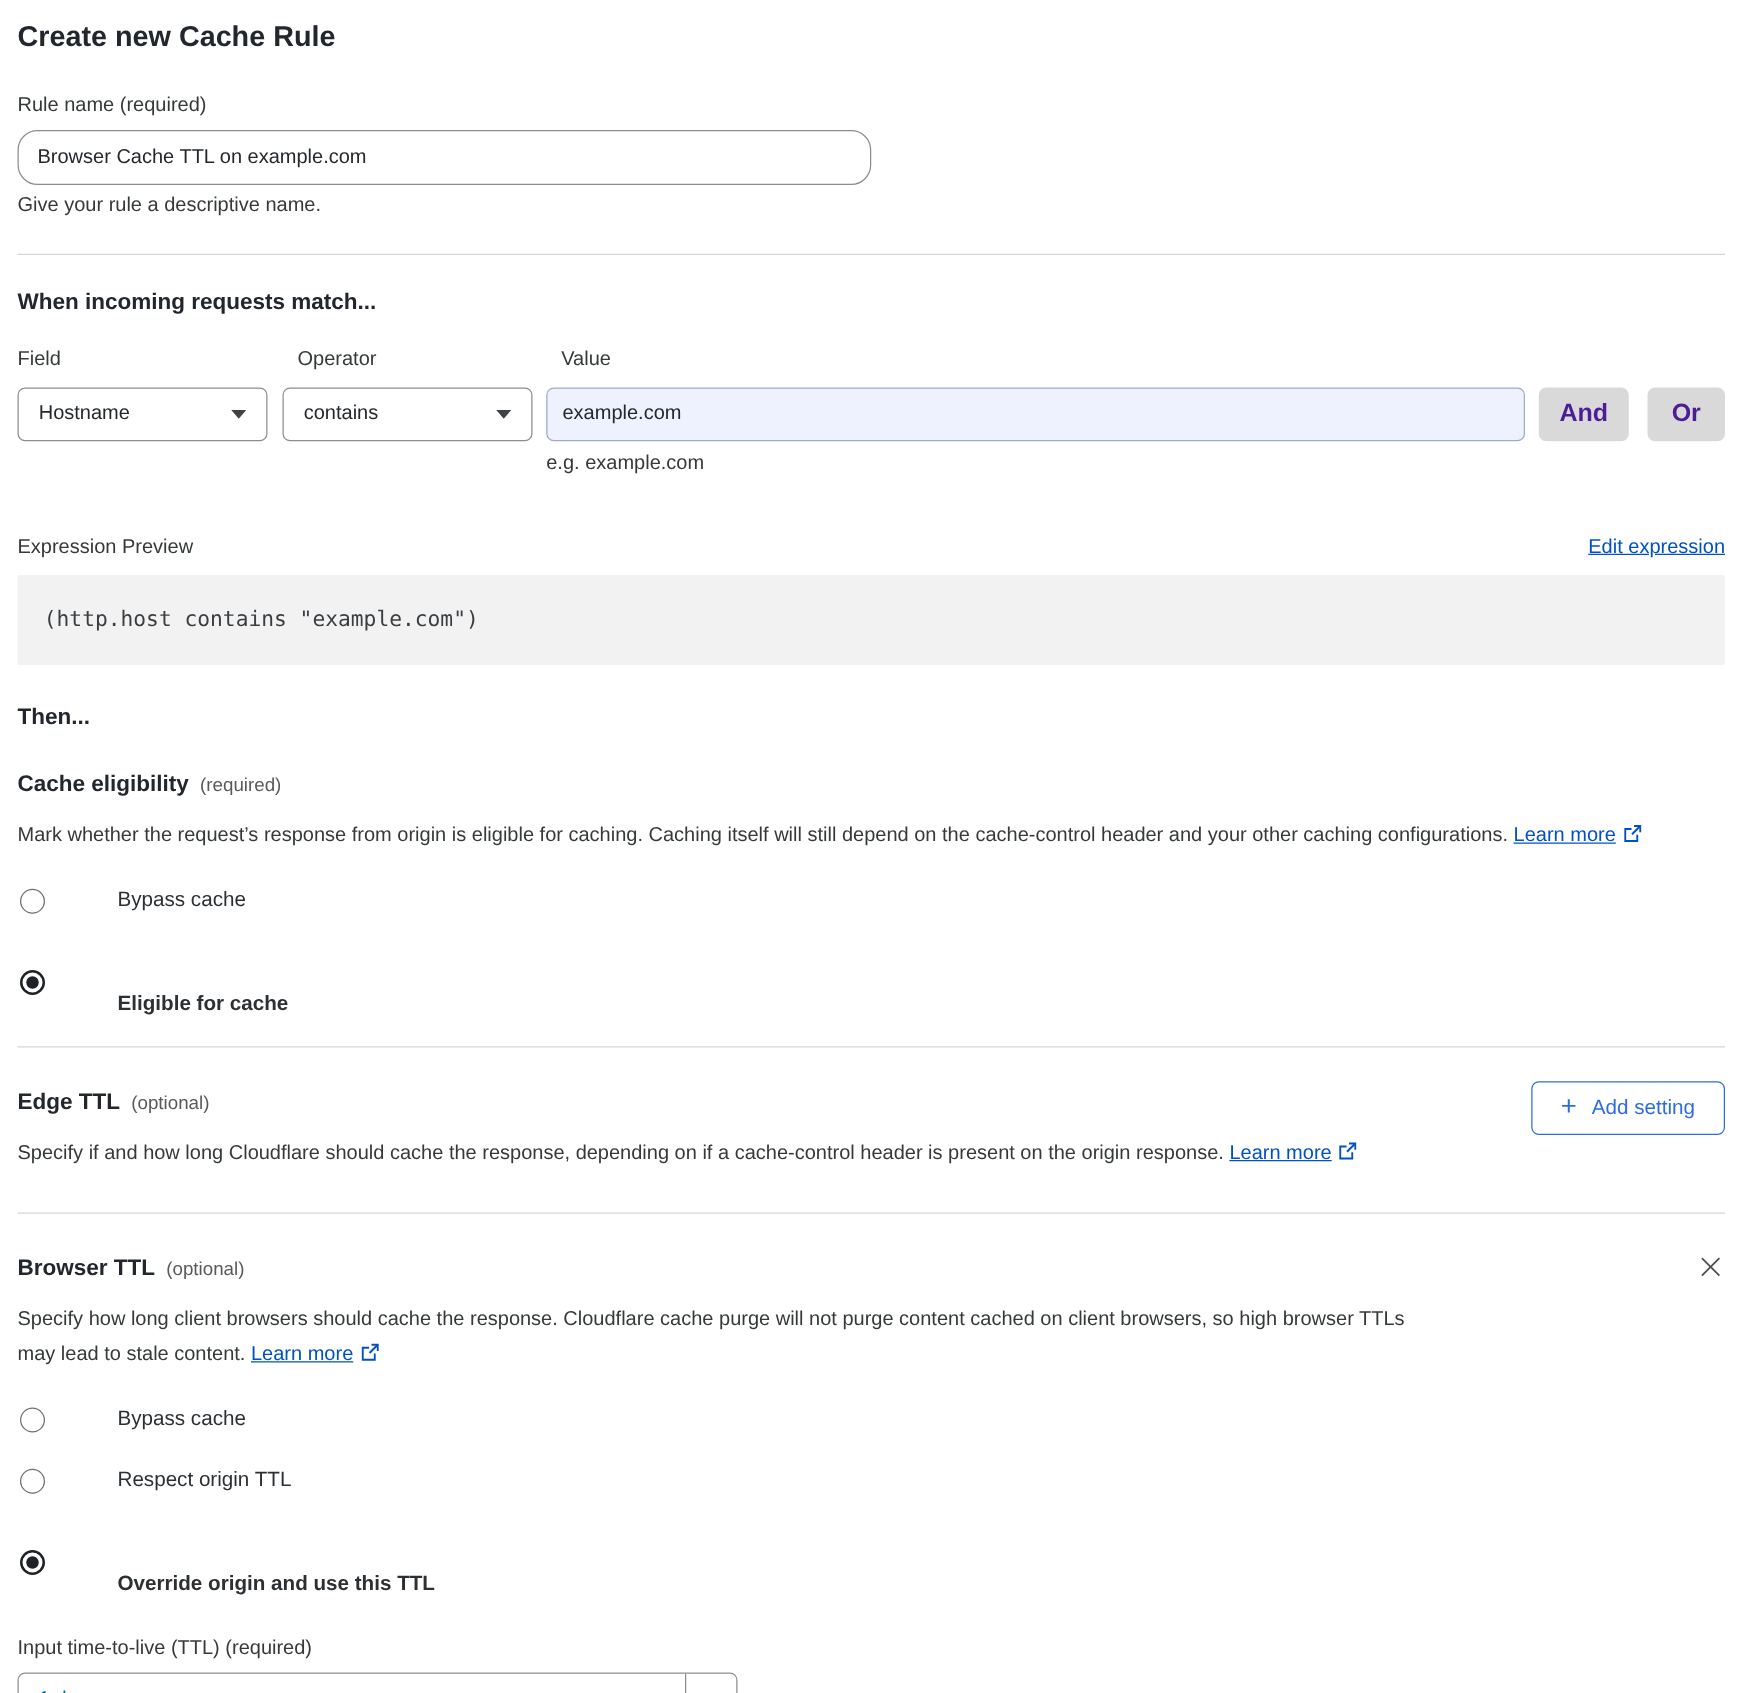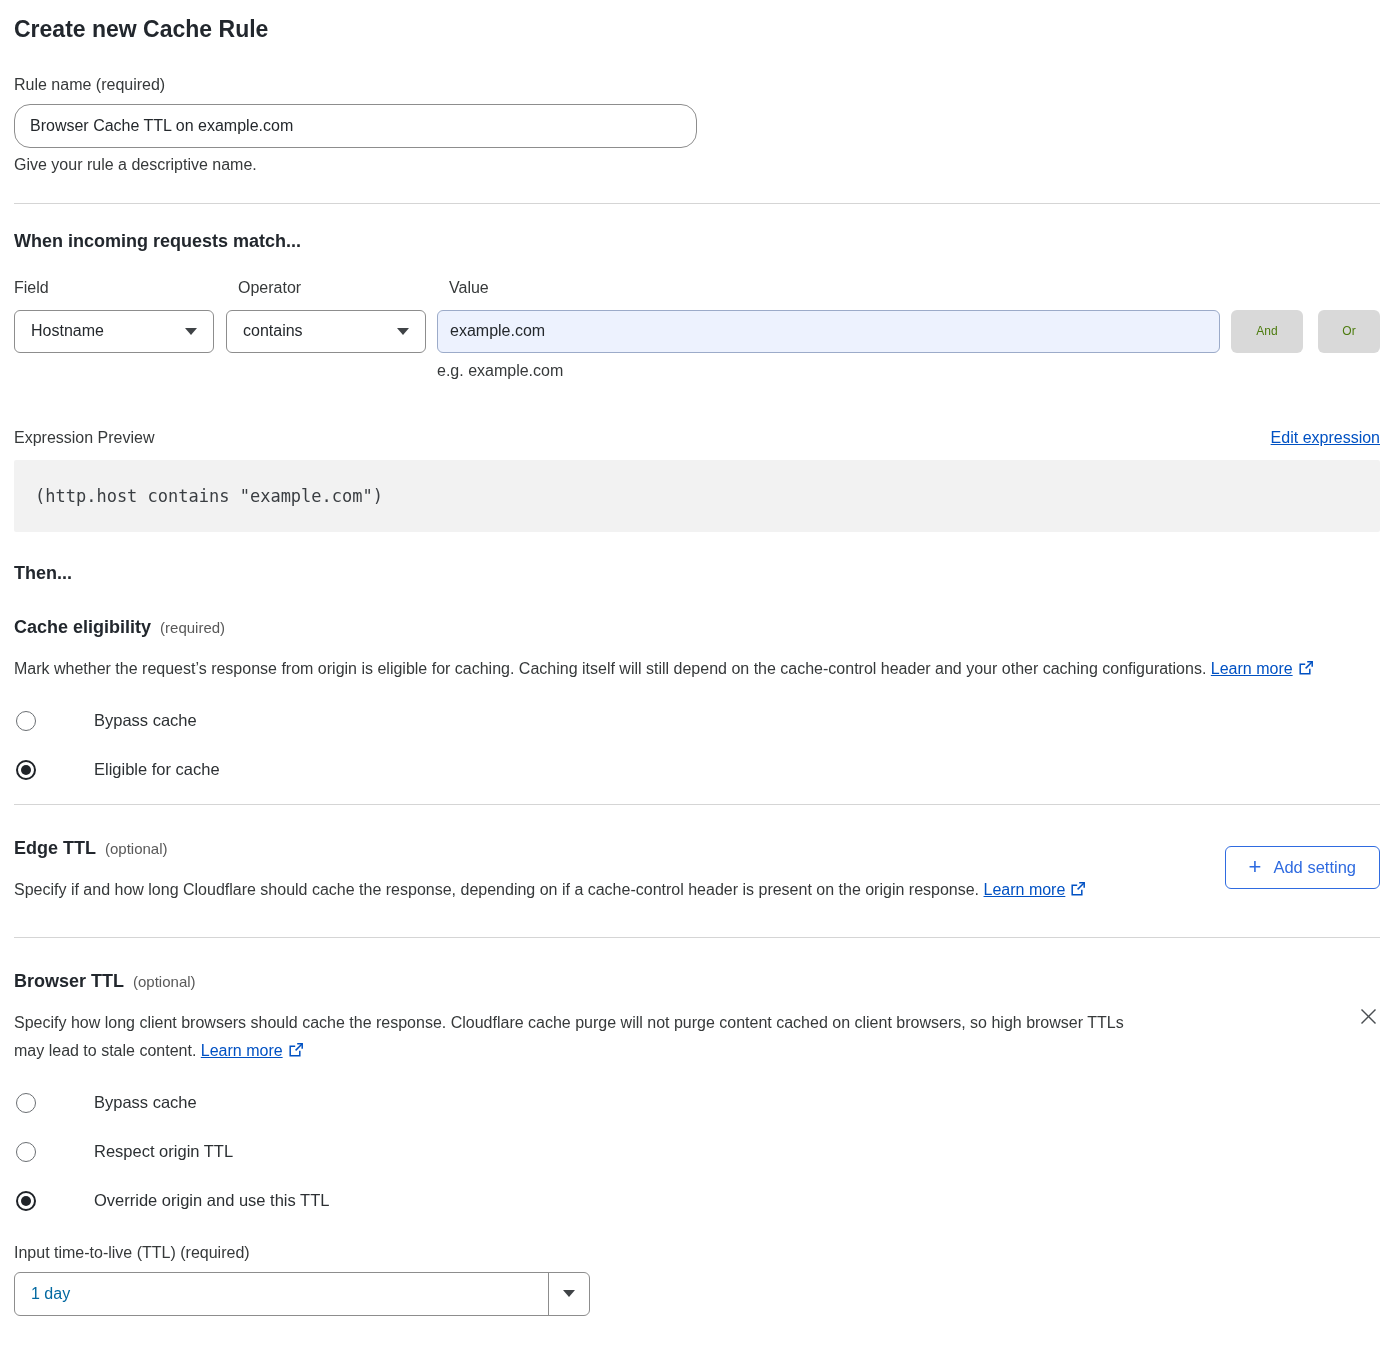--- a/index.html
+++ b/index.html
@@ -83,23 +83,24 @@
     border-radius:6px;
     padding:0 12px;
     font-family:"Liberation Sans",sans-serif;
     font-size:16px;color:#24282c;
     outline:none;
     min-width:0;
   }
   .andor-btn{
     height:43px;border:none;border-radius:6px;
     background:var(--neutral-button-bg);
-    color:#4d7c0f;font-size:12px;
+    color:#4c1d95;font-size:20px;
     font-family:"Liberation Sans",sans-serif;
     cursor:pointer;
+    font-weight:bold;
   }
   .btn-and{width:72px;margin-left:11px;}
   .btn-or{width:62px;margin-left:15px;}
   .value-helper{margin:9px 0 0 423px;font-size:16px;color:var(--text);}
 
   .expression-row{
     display:flex;justify-content:space-between;align-items:baseline;
     margin:49px 0 13px;
   }
   .expression-label{font-size:16px;color:var(--text);}
@@ -136,23 +137,23 @@
     border:1.5px solid #6b6f73;background:#fff;
     flex:0 0 auto;position:relative;
   }
   .radio-row.checked .radio{border:2px solid #1f2328;}
   .radio-row.checked .radio::after{
     content:"";position:absolute;left:50%;top:50%;
     width:10px;height:10px;border-radius:50%;
     background:#1f2328;transform:translate(-50%,-50%);
   }
   .radio-label{margin-left:24px;font-size:16.5px;color:#2c3033;}
-  .radio-row.checked .radio-label{font-weight:400;}
-
-  .setting-header{display:flex;align-items:center;margin-top:27px;}
+  .radio-row.checked .radio-label{font-weight:700;margin-top:34px;}
+
+  .setting-header{display:flex;align-items:flex-start;margin-top:27px;}
   .setting-header .left{flex:1 1 auto;}
   .setting-header .sub-heading-row{margin:6px 0 0;}
   .add-setting-btn{
     flex:0 0 auto;
     height:43px;padding:0 23px;
     border:1px solid var(--button-blue);
     border-radius:6px;background:#fff;
     color:var(--button-blue);font-size:16.5px;
     font-family:"Liberation Sans",sans-serif;
     display:flex;align-items:center;gap:12px;

